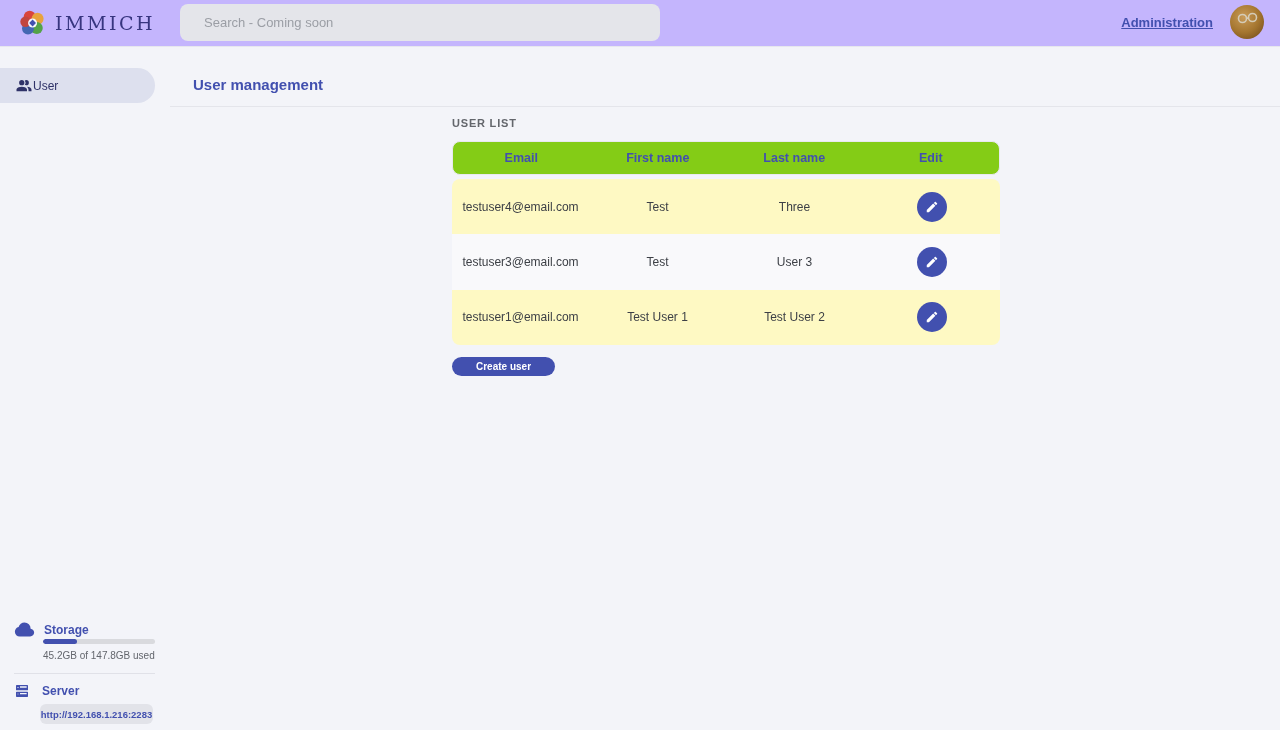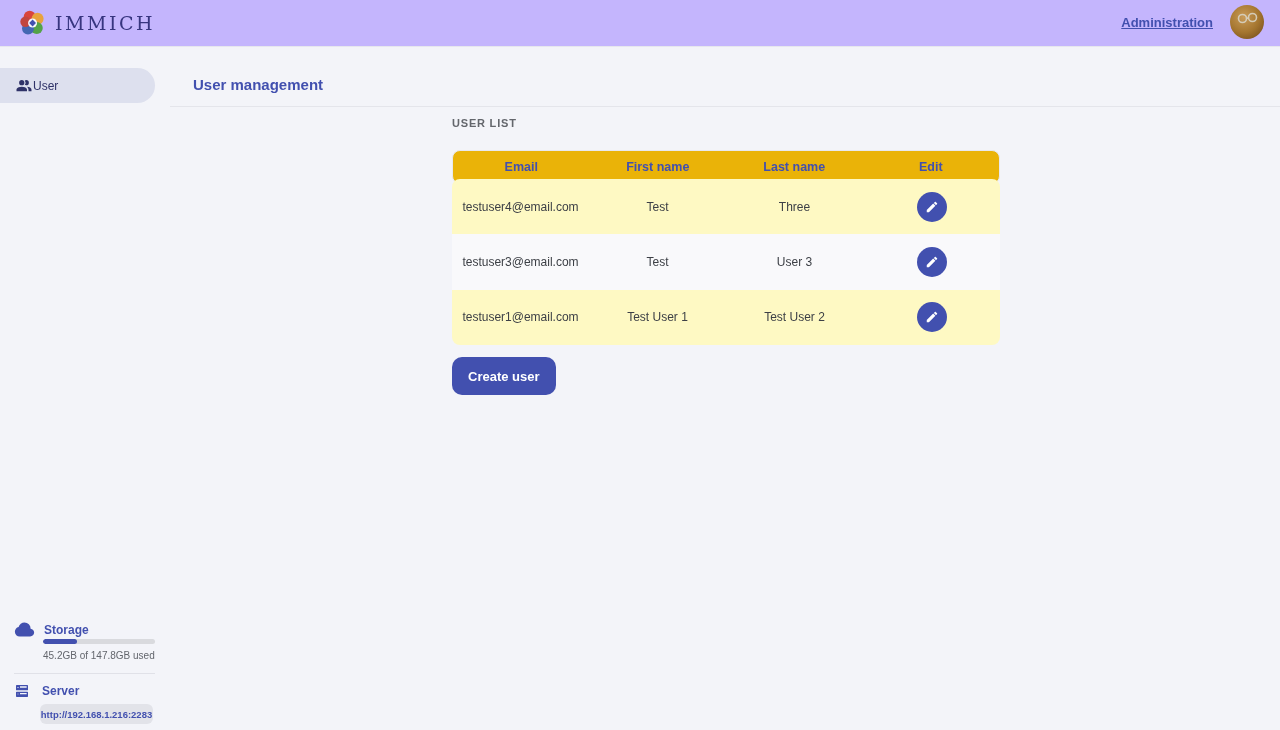--- a/index.html
+++ b/index.html
@@ -65,42 +65,42 @@
   .main-title {
     position:absolute; left:193px; top:76px; font-size:15px; font-weight:600; color:#4250af;
   }
   .title-divider { position:absolute; left:170px; top:106px; width:1110px; height:1px; background:#e4e5eb; }
 
   .section-label {
     position:absolute; left:452px; top:117px; font-size:11px; letter-spacing:0.8px;
     color:#63666c; font-weight:700;
   }
   .table-header {
-    position:absolute; left:452px; top:150px; width:548px; height:34px;
-    background:#eab308; border:1px solid #e8e9ee; border-radius:8px;
+    position:absolute; left:452px; top:141px; width:548px; height:34px;
+    background:#84cc16; border:1px solid #e8e9ee; border-radius:8px;
     display:flex; align-items:center;justify-content:space-between;
   }
   .th-cell { flex:1; text-align:center; font-size:12.5px; font-weight:600; color:#4250af; }
   .table-rows {
     position:absolute; left:452px; top:179px; width:548px; height:166px;
     border-radius:8px; overflow:hidden;
   }
   .t-row { height:55.33px; display:flex; align-items:center; }
   .t-row.gray { background:#fef9c3; }
   .t-row.light { background:#f9f9fb; }
   .td-cell { flex:1; text-align:center; font-size:12px; color:#3d4046; }
   .edit-cell { flex:1; display:flex; justify-content:center; }
   .edit-btn {
     width:30px; height:30px; border-radius:50%; background:#4250af; border:none;
     display:flex; align-items:center; justify-content:center; cursor:pointer;
   }
   .create-btn {
-    position:absolute; left:452px; top:357px; height:38px; padding:0 16px;
+    position:absolute; left:452px; top:357px; height:19px; padding:0 24px;
     background:#4250af; color:#ffffff; border:none; border-radius:10px;
-    font-size:13px; font-weight:600; cursor:pointer;
+    font-size:10px; font-weight:600; cursor:pointer;
     font-family:"Liberation Sans","DejaVu Sans",sans-serif;
   }
 </style>
 </head>
 <body>
 
 <div class="app">
 
   <div class="navbar">
     <div class="logo-wrap">
@@ -108,20 +108,21 @@
         <circle cx="14" cy="10.5" r="7.2" fill="#d9453c"></circle>
         <circle cx="23.5" cy="13" r="7.2" fill="#e8a33c"></circle>
         <circle cx="22.5" cy="24" r="7.2" fill="#54a348"></circle>
         <circle cx="12" cy="24.5" r="7.2" fill="#4467b2"></circle>
         <circle cx="9" cy="16.5" r="6.2" fill="#c2463f"></circle>
         <circle cx="17.5" cy="18" r="5.4" fill="#f6f7fb"></circle>
         <rect x="14.6" y="15.1" width="5.8" height="5.8" fill="#4250af" transform="rotate(45 17.5 18)"></rect>
       </svg>
       <span class="logo-text">IMMICH</span>
     </div>
+    <input class="search-box" type="text" placeholder="Search - Coming soon" style="">
     <a class="admin-link">Administration</a>
     <div class="avatar">
       <svg width="34" height="34" viewBox="0 0 34 34">
         <defs>
           <radialGradient id="av" cx="40%" cy="35%" r="75%">
             <stop offset="0%" stop-color="#c89a58"></stop>
             <stop offset="60%" stop-color="#a5762f"></stop>
             <stop offset="100%" stop-color="#7c531e"></stop>
           </radialGradient>
         </defs>

